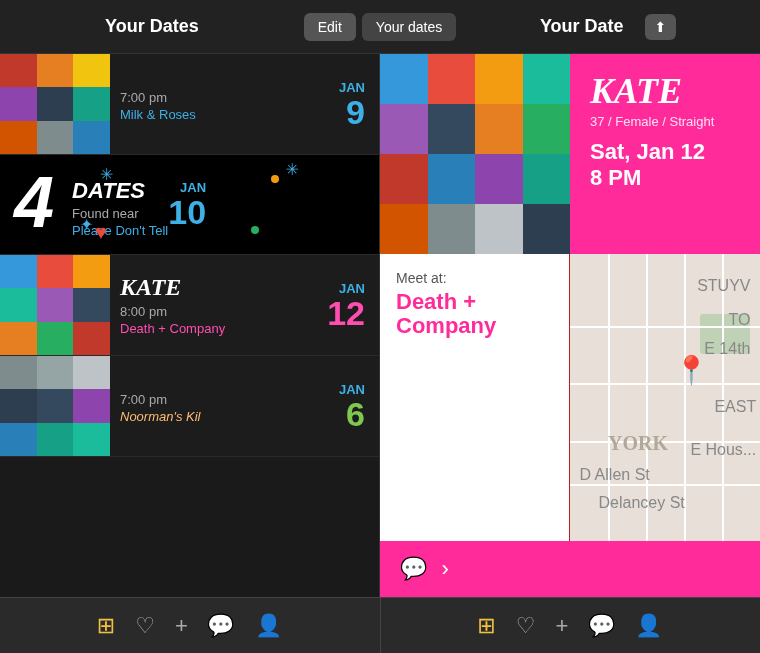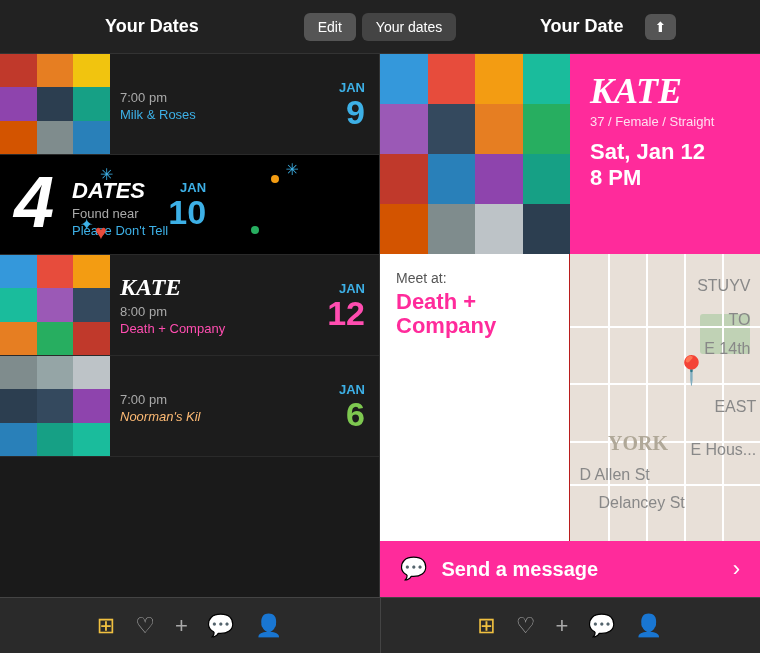--- a/index.html
+++ b/index.html
@@ -645,21 +645,20 @@
           <div class="map-label" style="bottom:20%;left:5%;">D Allen St</div>
           <div class="map-label" style="bottom:10%;left:15%;">Delancey St</div>
 
           <div class="map-pin" style="top:35%;left:55%;">📍</div>
         </div>
       </div>
     </div>
 
     <div class="send-message-bar">
       <span class="send-message-icon">💬</span>
-      <span class="send-message-text">Send a message</span>
       <span class="send-message-chevron">›</span>
     </div>
 
   </div>
 
 </div>
 
 <div class="bottom-tabs">
   <div class="tab-section">
     <span class="tab-icon active">⊞</span>

